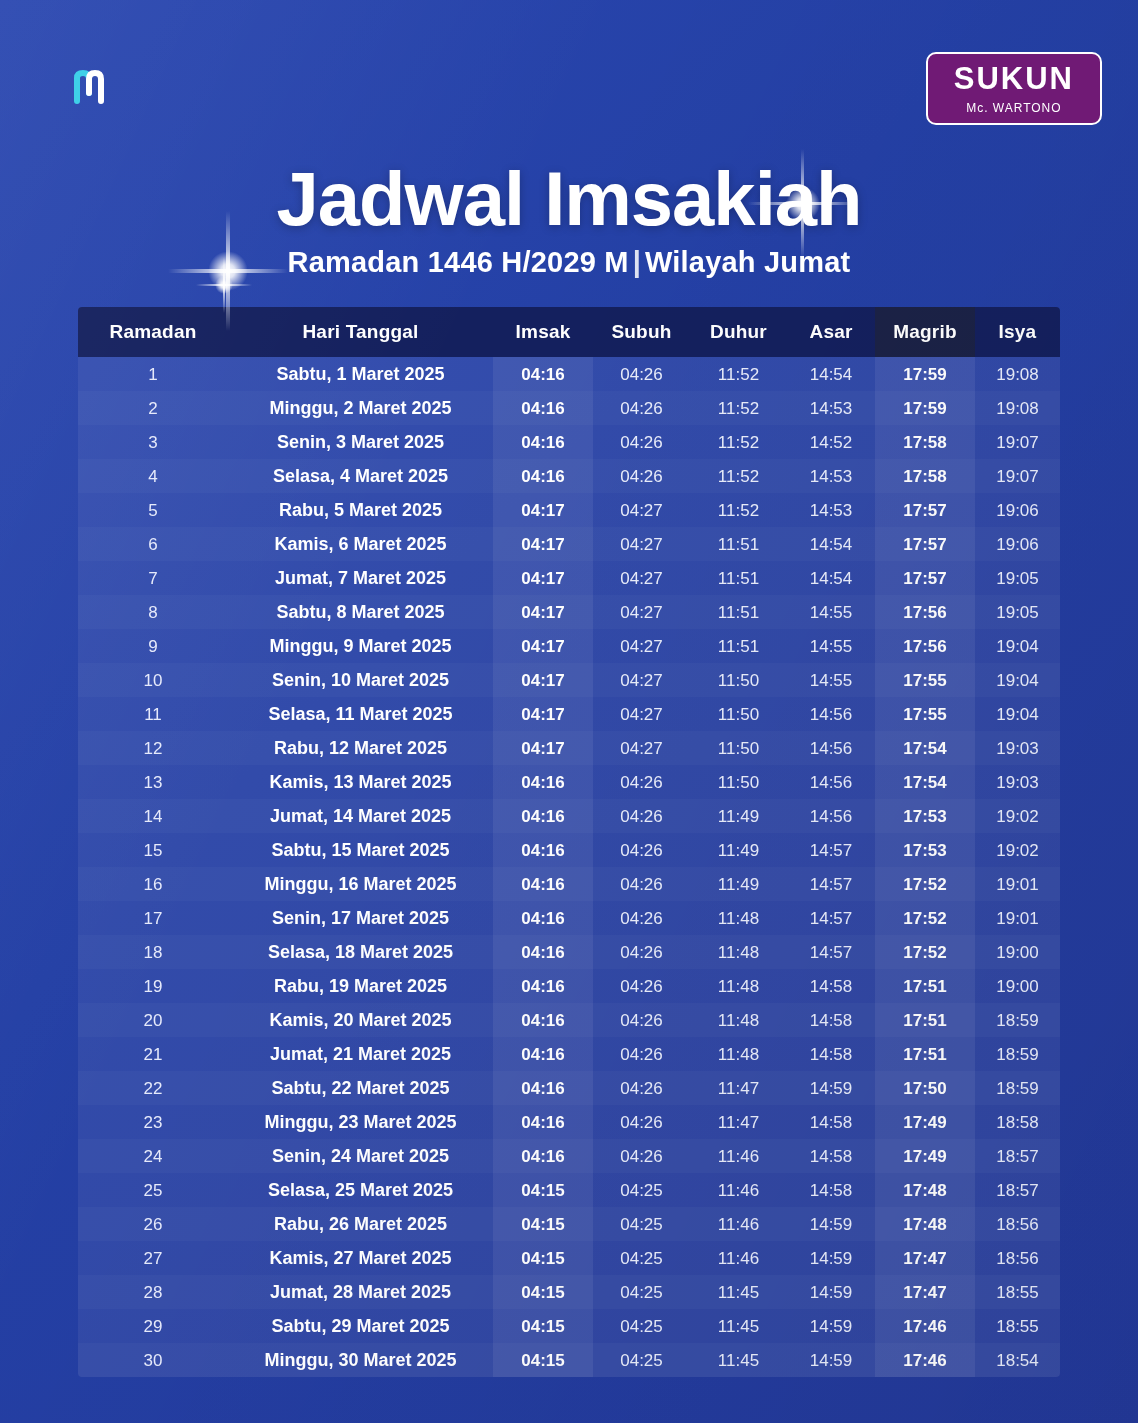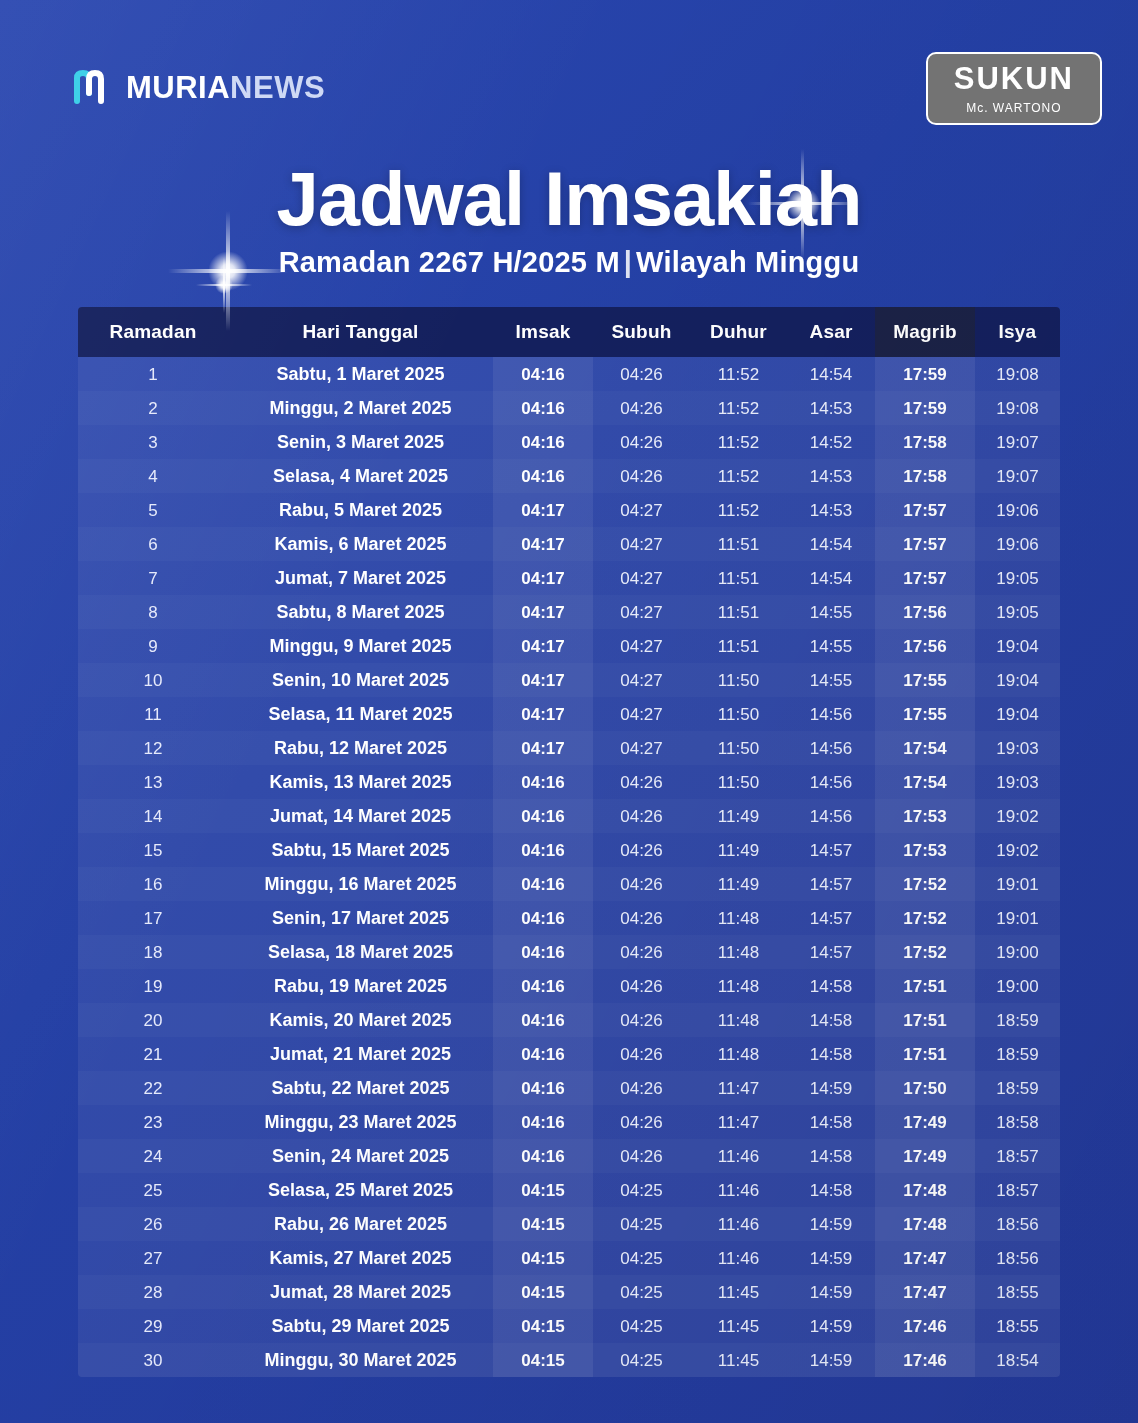--- a/index.html
+++ b/index.html
@@ -39,21 +39,21 @@
     font-size: 31px;
     font-weight: bold;
     letter-spacing: 0.5px;
     color: #ffffff;
   }
   .brand-text .light { color: #cfd9f5; font-weight: bold; }
 
   .sponsor {
     border: 2px solid #ffffff;
     border-radius: 10px;
-    background: #737373;
+    background: #701a75;
     padding: 9px 26px 8px 26px;
     text-align: center;
     min-width: 168px;
   }
   .sponsor-name {
     font-size: 31px;
     font-weight: bold;
     letter-spacing: 2px;
     line-height: 1.05;
   }
@@ -162,21 +162,20 @@
 <body>
 
 <div class="topbar">
   <div class="brand">
     <span class="brand-mark">
       <svg width="40" height="40" viewBox="0 0 40 40" aria-hidden="true">
         <path d="M5 33 L5 10 Q5 5 11 5 Q17 5 17 11 L17 25" fill="none" stroke="#3fd0e8" stroke-width="6" stroke-linecap="round"></path>
         <path d="M17 25 L17 11 Q17 5 23 5 Q29 5 29 11 L29 33" fill="none" stroke="#ffffff" stroke-width="6" stroke-linecap="round"></path>
       </svg>
     </span>
-    <span class="brand-text"><span>MURIA</span><span class="light">NEWS</span></span>
   </div>
 
   <div class="sponsor">
     <div class="sponsor-name">SUKUN</div>
     <div class="sponsor-sub">Mc. WARTONO</div>
   </div>
 </div>
 
 <div class="titlewrap">
   <div class="sparkle" id="sp1">
@@ -190,21 +189,21 @@
       <span class="ray-v"></span>
     </div>
   <div class="sparkle" id="sp3">
       <span class="core"></span>
       <span class="ray-h"></span>
       <span class="ray-v"></span>
     </div>
 
   <h1 class="title">Jadwal Imsakiah</h1>
   <div class="subtitle">
-    <span>Ramadan 2267 H/2025 M</span><span class="sep">|</span><span>Wilayah Minggu</span>
+    <span>Ramadan 1446 H/2029 M</span><span class="sep">|</span><span>Wilayah Jumat</span>
   </div>
 </div>
 
 <div class="table-wrap">
   <table>
     <thead>
       <tr>
         <th class="col-ram">Ramadan</th>
         <th class="col-date">Hari Tanggal</th>
         <th class="col-imsak">Imsak</th>

